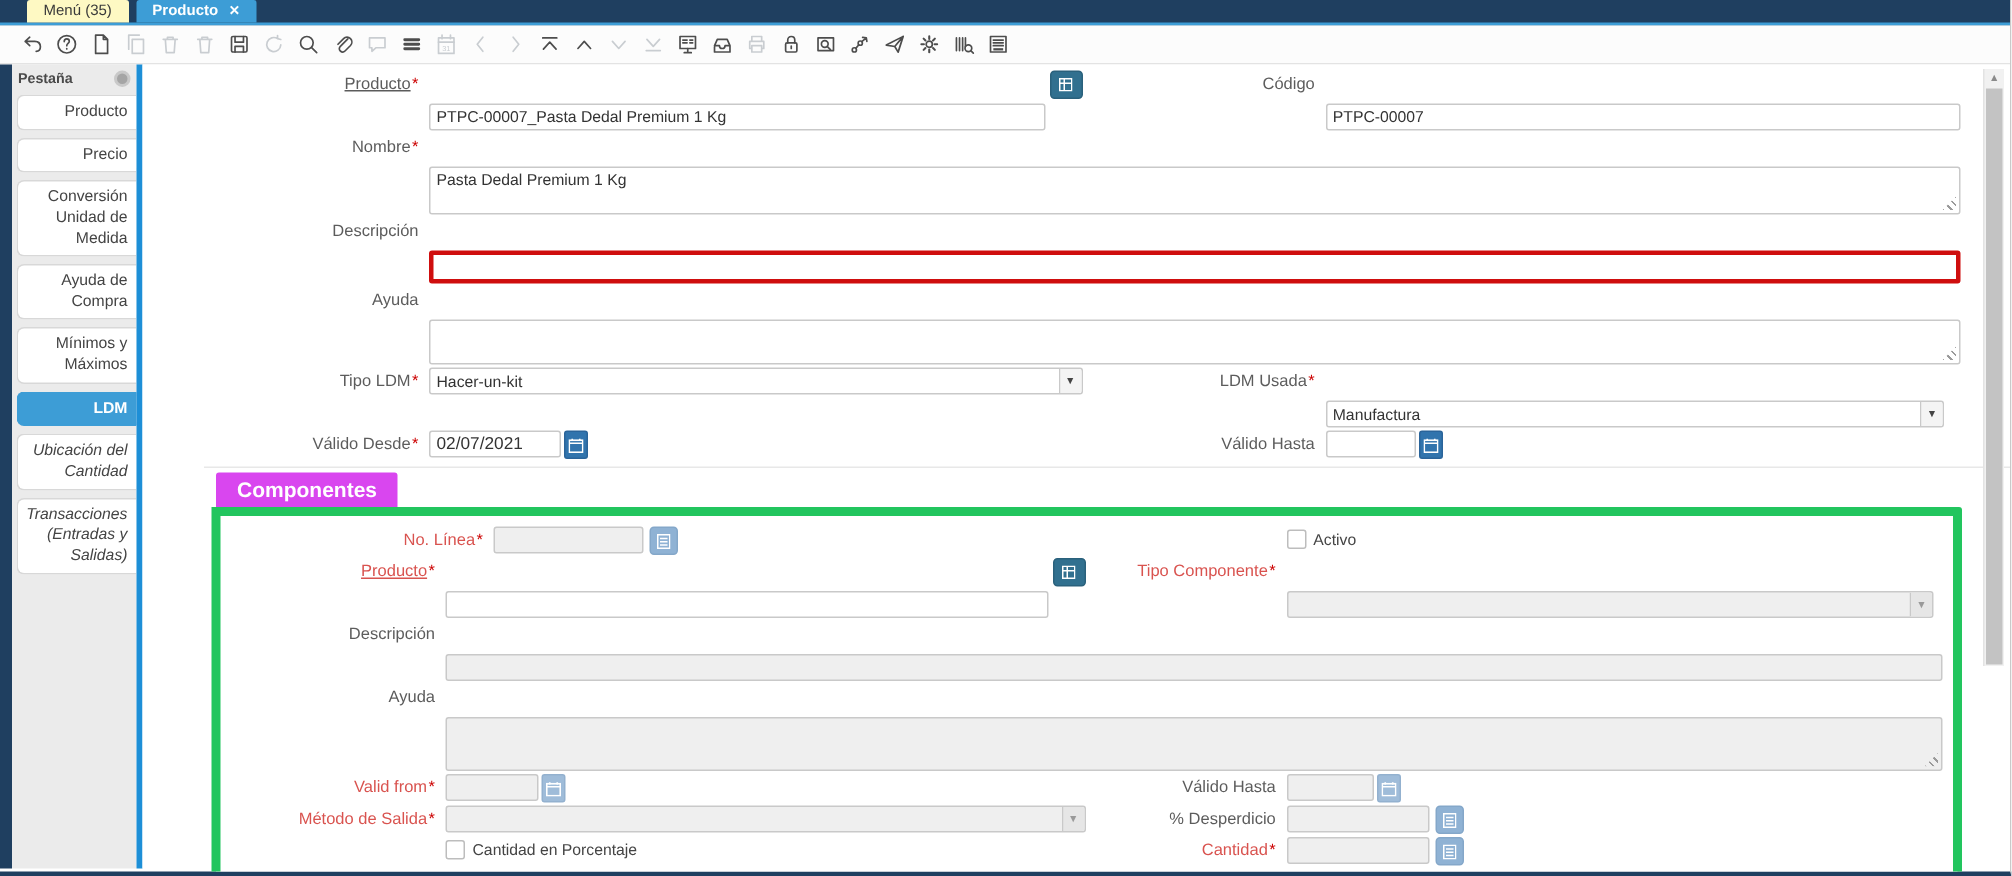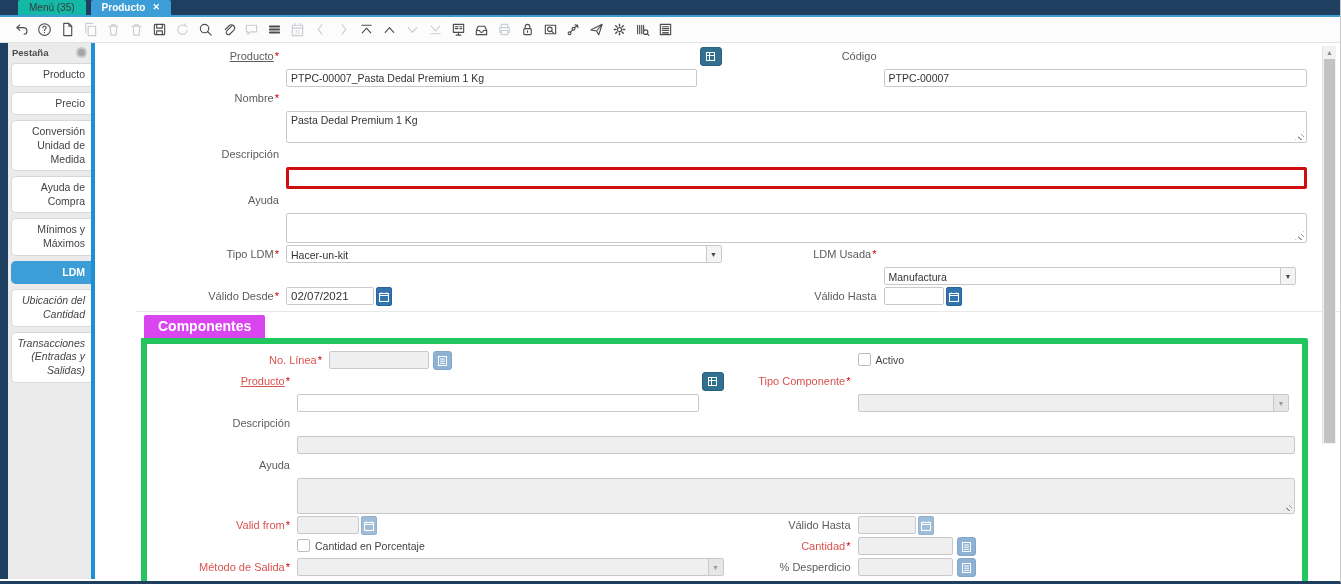--- a/index.html
+++ b/index.html
@@ -5,21 +5,21 @@
   * { box-sizing: border-box; }
   html,body { margin:0; padding:0; background:#fff; }
   .app {
     width:1341px; height:584px; position:relative; overflow:hidden;
     font-family:"Liberation Sans", sans-serif; background:#fff;
     border-bottom:3px solid #1f3f60; border-right:1px solid #c9c9c9;
   }
   
   .topbar { height:17px; background:#1f3f60; display:flex; align-items:flex-end;
             padding-left:18px; border-bottom:2px solid #3d9dd6; }
-  .wtab { background:#14b8a6; color:#3a3a3a; font-size:10px; padding:2px 11px;
+  .wtab { background:#fef9c3; color:#3a3a3a; font-size:10px; padding:2px 11px;
           margin-right:5px; border-radius:2px 2px 0 0; display:flex; gap:7px;
           align-items:center; cursor:pointer; white-space:nowrap; }
   .wtab.active { background:#3d9dd6; color:#fff; font-weight:bold; }
   .closex { font-size:9px; line-height:1; }
   
   .toolbar { height:26px; background:#fcfcfc; border-bottom:1px solid #e3e3e3;
              display:flex; align-items:center; gap:7px; padding-left:13px; }
   .ticon { width:16px; height:16px; color:#4d4d4d; display:flex; align-items:center;
            justify-content:center; cursor:pointer; flex:none; }
   .ticon.disabled { color:#c9cdd1; cursor:default; }
@@ -466,56 +466,56 @@
                 <svg width="10" height="10" viewBox="0 0 10 10" fill="none" stroke="#fff" stroke-width="1.1">
                     <rect x="0.5" y="1.5" width="9" height="8"></rect>
                     <path d="M0.5 3.5 H9.5 M2.5 0.5 V2 M7.5 0.5 V2"></path>
                   </svg>
               </span>
             </div>
           </div>
 
           <div class="frow">
             <div class="half">
+              <span class="lbl redlbl"><span>Método de Salida</span><span class="req">*</span></span>
+              <div class="selbox dis" style="width:455px">
+                <span class="selval"></span>
+                <span class="selarw">▼</span>
+              </div>
+            </div>
+            <div class="half rh2">
+              <span class="lbl">% Desperdicio</span>
+              <input class="inp dis" style="width: 95px;" disabled="" value="">
+              <span class="btn-calc">
+                <svg width="9" height="10" viewBox="0 0 9 10" fill="none" stroke="#fff" stroke-width="1">
+                    <rect x="0.5" y="0.5" width="8" height="9"></rect>
+                    <path d="M2 3 H7 M2 5.2 H7 M2 7.4 H7"></path>
+                  </svg>
+              </span>
+            </div>
+          </div>
+
+          <div class="frow">
+            <div class="half">
               <span class="lbl"></span>
               <span class="cb"></span>
               <span class="cblabel">Cantidad en Porcentaje</span>
             </div>
             <div class="half rh2">
               <span class="lbl redlbl"><span>Cantidad</span><span class="req">*</span></span>
               <input class="inp dis" style="width: 95px;" disabled="" value="">
               <span class="btn-calc">
                 <svg width="9" height="10" viewBox="0 0 9 10" fill="none" stroke="#fff" stroke-width="1">
                     <rect x="0.5" y="0.5" width="8" height="9"></rect>
                     <path d="M2 3 H7 M2 5.2 H7 M2 7.4 H7"></path>
                   </svg>
               </span>
             </div>
           </div>
 
-          <div class="frow">
-            <div class="half">
-              <span class="lbl redlbl"><span>Método de Salida</span><span class="req">*</span></span>
-              <div class="selbox dis" style="width:455px">
-                <span class="selval"></span>
-                <span class="selarw">▼</span>
-              </div>
-            </div>
-            <div class="half rh2">
-              <span class="lbl">% Desperdicio</span>
-              <input class="inp dis" style="width: 95px;" disabled="" value="">
-              <span class="btn-calc">
-                <svg width="9" height="10" viewBox="0 0 9 10" fill="none" stroke="#fff" stroke-width="1">
-                    <rect x="0.5" y="0.5" width="8" height="9"></rect>
-                    <path d="M2 3 H7 M2 5.2 H7 M2 7.4 H7"></path>
-                  </svg>
-              </span>
-            </div>
-          </div>
-
         </div>
       </div>
 
       <div class="statusbar">
         <span class="sbtext">Datos refrescados</span>
         <span class="sbind">
           <span class="sbsep"></span>
           <span>-1</span>
         </span>
       </div>

